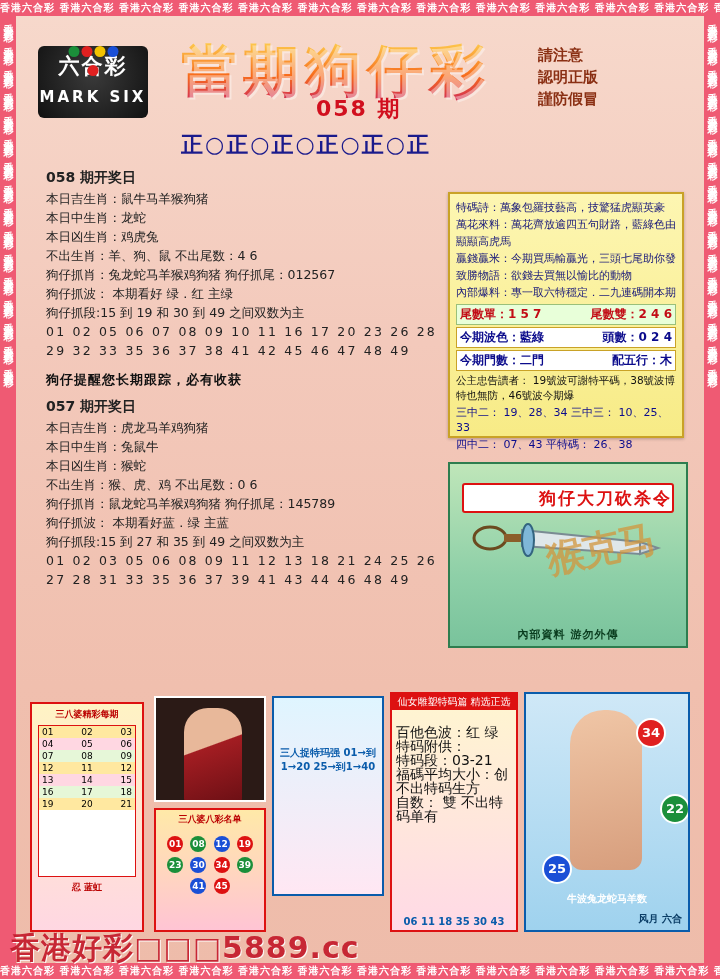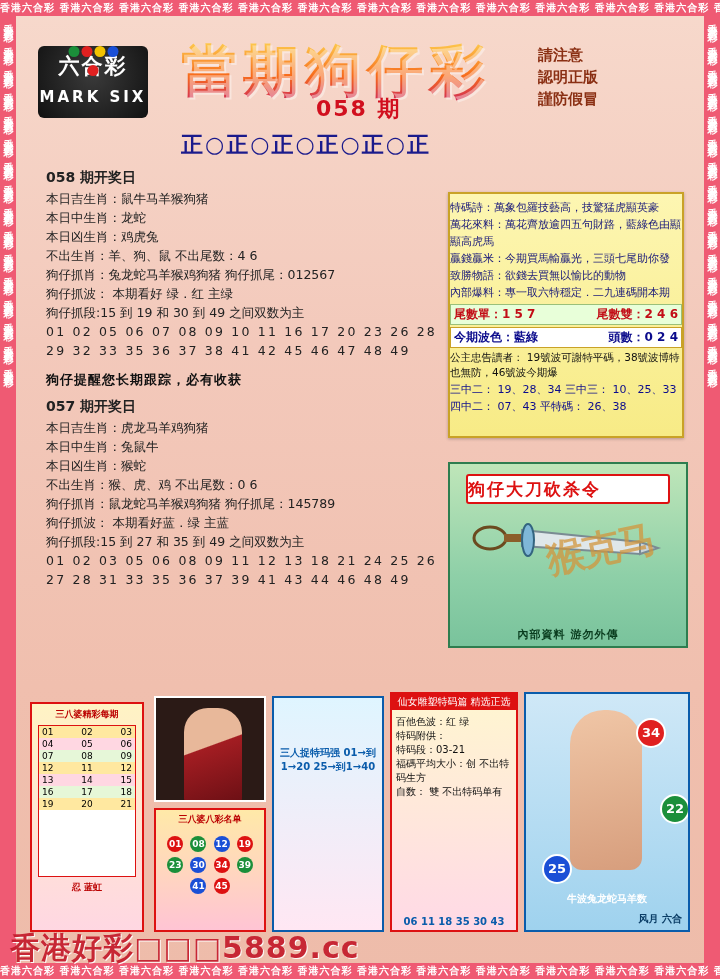--- a/index.html
+++ b/index.html
@@ -76,21 +76,21 @@
   .textcol .hd{font-size:14px;font-weight:bold;margin-bottom:2px;}
   .textcol .row{white-space:nowrap;}
   .textcol .nums{letter-spacing:2.2px;font-size:12.5px;}
   .tip{margin:10px 0 8px 0;font-size:13px;font-weight:bold;color:#111;letter-spacing:1px;}
   
   .poem{
     position:absolute;left:448px;top:192px;width:236px;height:246px;
     background:linear-gradient(180deg,#fdf6b2,#f7eb86);
     border:2px solid #c9a227;
     box-shadow:0 1px 3px rgba(0,0,0,.25);
-    padding:5px 0;box-sizing:border-box;
+    padding:5px 6px;box-sizing:border-box;
     font-size:11px;line-height:17px;color:#19197a;
   }
   .poem .band{
     margin-top:3px;background:#e8ffd9;border:1px solid #9ac07a;
     color:#c20d16;font-weight:bold;font-size:12px;padding:1px 3px;
     display:flex;justify-content:space-between;
   }
   .poem .band2{
     margin-top:2px;background:#fff;border:1px solid #c9a227;
     color:#0b0b8c;font-weight:bold;font-size:12px;padding:1px 3px;
@@ -98,42 +98,42 @@
   }
   .poem .small{font-size:10.5px;line-height:15px;color:#111;margin-top:2px;}
   .poem .tail{font-size:11px;color:#0b0b8c;margin-top:2px;line-height:15px;}
   
   .knife{
     position:absolute;left:448px;top:462px;width:236px;height:182px;
     background:linear-gradient(180deg,#bfe6b9,#8fd0a8 60%,#79c39c);
     border:2px solid #2e7d4f;
   }
   .knife .kt{
-    margin:10px auto 0;width:200px;height:26px;line-height:26px;text-align:left;
+    margin:19px auto 0;width:200px;height:26px;line-height:26px;text-align:right;
     background:#fff;border:2px solid #d11;border-radius:3px;
-    color:#d11;font-weight:bold;font-size:17px;letter-spacing:2px;
+    color:#d11;font-weight:bold;font-size:17px;letter-spacing:2px;padding-left:8px;
   }
   .knife .sword{position:absolute;left:18px;top:52px;width:200px;height:80px;}
   .knife .kf{
     position:absolute;left:0;right:0;bottom:4px;text-align:center;
     font-size:11px;color:#0a3d1f;font-weight:bold;letter-spacing:1px;
   }
   .knife .hz{
     position:absolute;left:96px;top:60px;
     font-size:38px;font-weight:bold;letter-spacing:-2px;
     color:rgba(210,150,60,.75);
     transform:rotate(-12deg);
   }
   
   .collage{position:absolute;left:16px;top:688px;width:688px;height:275px;}
   .cell{position:absolute;box-sizing:border-box;overflow:hidden;}
   .c1{left:14px;top:14px;width:114px;height:230px;background:linear-gradient(180deg,#fff3c4,#ffd7e2);border:2px solid #d11;}
   .c2{left:138px;top:8px;width:112px;height:106px;background:#2b1a16;border:2px solid #fff;}
   .c3{left:138px;top:120px;width:112px;height:124px;background:linear-gradient(180deg,#ffe9a8,#ffc4d4);border:2px solid #d11;}
-  .c4{left:256px;top:8px;width:112px;height:236px;background:linear-gradient(180deg,#dff5ff,#ffe7f3);border:2px solid #0a5cab;}
+  .c4{left:256px;top:8px;width:112px;height:200px;background:linear-gradient(180deg,#dff5ff,#ffe7f3);border:2px solid #0a5cab;}
   .c5{left:374px;top:4px;width:128px;height:240px;background:linear-gradient(180deg,#fff6d0,#ffd9e6);border:2px solid #d11;}
   .c6{left:508px;top:4px;width:166px;height:240px;background:linear-gradient(180deg,#cfe8f7,#9fd2ee);border:2px solid #0a5cab;}
   .cellcap{font-size:9px;color:#b00;font-weight:bold;text-align:center;}
   .badge{
     position:absolute;width:26px;height:26px;border-radius:50%;
     color:#fff;font-size:13px;font-weight:bold;text-align:center;line-height:26px;
     border:2px solid #fff;
   }
   .watermark{
     position:absolute;left:10px;bottom:10px;width:700px;
@@ -220,20 +220,24 @@
     <div>致勝物語：欲錢去買無以愉比的動物</div>
     <div>內部爆料：專一取六特穩定．二九連碼開本期</div>
 
     <div class="band">
       <span>尾數單：1 5 7</span>
       <span>尾數雙：2 4 6</span>
     </div>
     <div class="band2">
       <span>今期波色：藍綠</span>
       <span>頭數：0 2 4</span>
+    </div>
+    <div class="band2">
+      <span>今期門數：二門</span>
+      <span>配五行：木</span>
     </div>
     <div class="small">公主忠告讀者： 19號波可謝特平碼，38號波博特也無防，46號波今期爆</div>
     <div class="tail">三中二： 19、28、34    三中三： 10、25、33</div>
     <div class="tail">四中二： 07、43          平特碼： 26、38</div>
   </div>
 
   <div class="knife">
     <div class="kt">狗仔大刀砍杀令</div>
     <svg class="sword" viewBox="0 0 200 80">
       <ellipse cx="22" cy="22" rx="16" ry="11" fill="none" stroke="#6b4a1f" stroke-width="3"></ellipse>
@@ -310,21 +314,21 @@
       </div>
       <div class="cellcap" style="margin-top:36px;font-size:12px">01 39</div>
     </div>
 
     <div class="cell c4">
       <div class="cellcap" style="margin-top:48px;font-size:10px;color:#0a5cab">三人捉特玛强 01→到1→20  25→到1→40</div>
     </div>
 
     <div class="cell c5">
       <div style="background:#d11;color:#fff;font-size:10px;text-align:center;padding:1px">仙女雕塑特码篇 精选正选</div>
-      <div style="font-size:10px;color:#111;padding:5px 4px;line-height:14px">
+      <div style="font-size:14px;color:#111;padding:15px 4px;line-height:14px">
         <div>百他色波：红 绿</div>
         <div>特码附供：</div>
         <div>特码段：03-21</div>
         <div>福碼平均大小：创  不出特码生方</div>
         <div>自数：      雙      不出特码单有</div>
       </div>
       <div style="position:absolute;left:0;right:0;bottom:3px;text-align:center;font-size:10px;color:#0a5cab;font-weight:bold">06 11 18 35 30 43</div>
     </div>
 
     <div class="cell c6">

